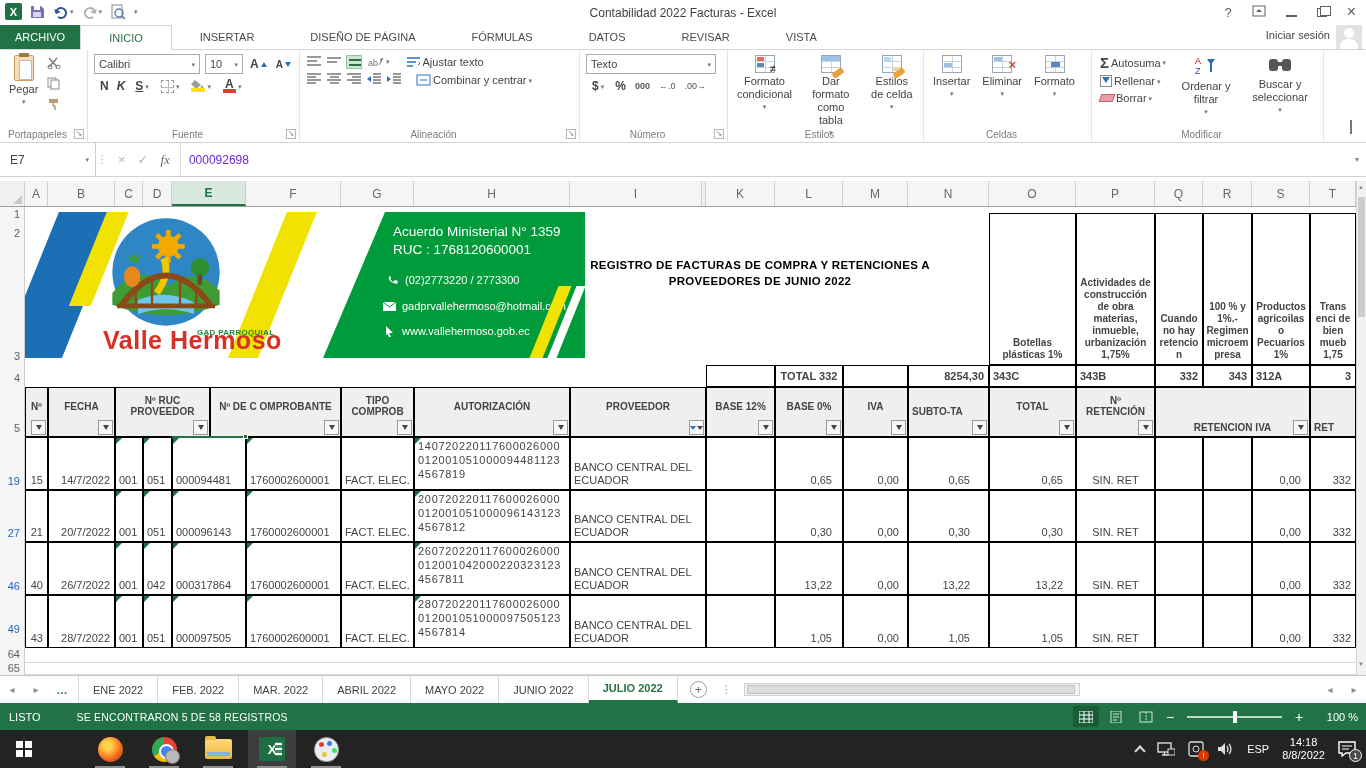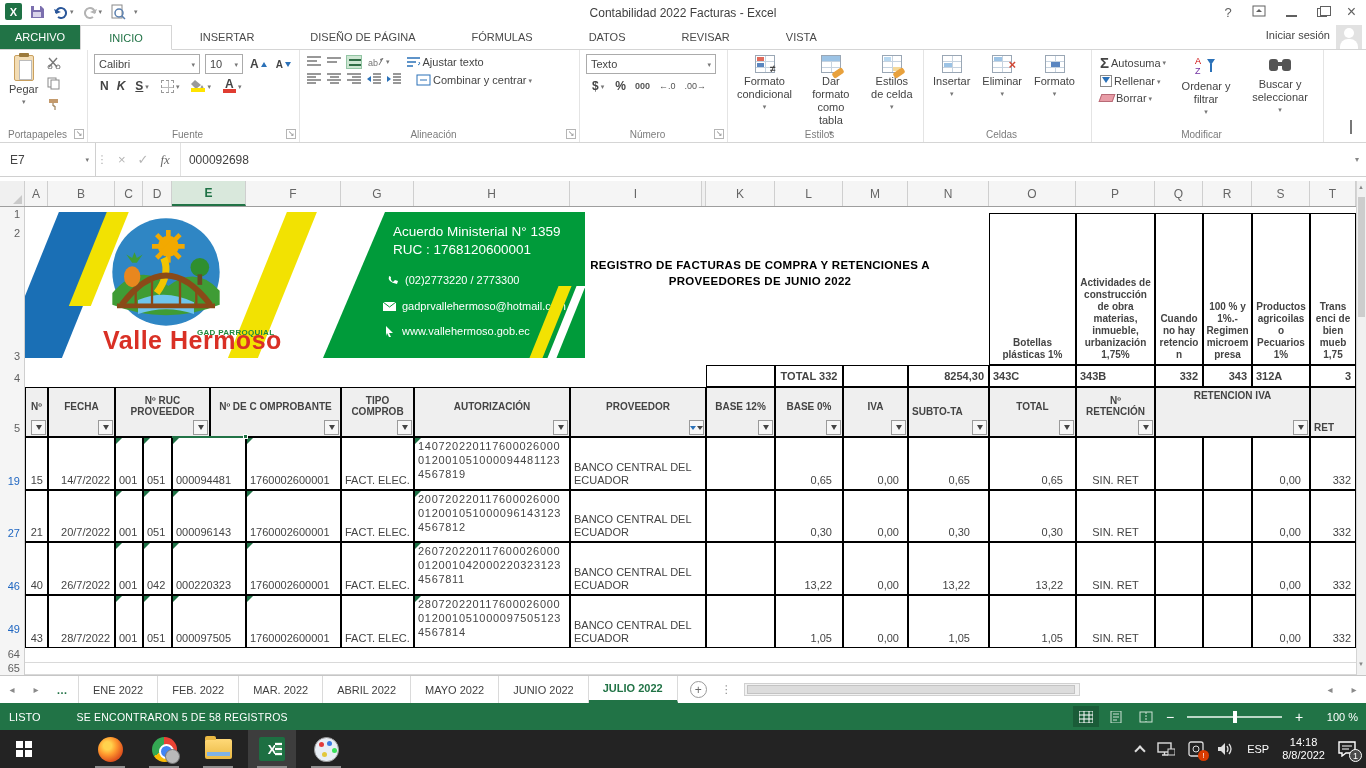--- a/index.html
+++ b/index.html
@@ -56,21 +56,21 @@
 .sig{font-size:15px;font-weight:bold;color:#444;line-height:15px}
 .fillarr{width:0;height:0;border:5px solid transparent;border-top:7px solid #2b71b8;margin-top:4px}
 .eraser{width:14px;height:8px;background:#e89ca6;border:1px solid #b86a76;transform:skewX(-20deg)}
 .chev{width:9px;height:9px;border-left:2px solid #777;border-top:2px solid #777;transform:rotate(45deg)}
 
 #fbar{position:absolute;top:143px;left:0;right:0;height:34px;background:#fff;border-bottom:1px solid #d0d0d0;display:flex;align-items:stretch}
 .namebox{width:96px;border-right:1px solid #d0d0d0;display:flex;align-items:center;justify-content:space-between;padding:0 6px 0 10px;font-size:12px}
 .fdots{width:12px;color:#b0b0b0;display:flex;align-items:center;justify-content:center;font-size:11px}
 .fbtns{display:flex;align-items:center;gap:12px;padding:0 10px;border-right:1px solid #e2e2e2;color:#b5b5b5;font-size:13px}
 .fxit{font-family:"Liberation Serif",serif;font-style:italic;color:#6a6a6a;font-size:13px}
-#finput{flex:1;border:0;outline:0;font:12px "Liberation Sans",sans-serif;color:#404040;padding:0 8px}
+#finput{flex:1;border:0;outline:0;font:12px "Liberation Sans",sans-serif;color:#6d28d9;padding:0 8px}
 .fexp{width:18px;display:flex;align-items:center;justify-content:center;color:#888;font-size:8px}
 
 #colhead{position:absolute;top:181px;left:0;width:1356px;height:26px;display:flex;background:#f5f5f5;border-bottom:1px solid #9e9e9e}
 .ch{border-right:1px solid #cfcfcf;display:flex;align-items:center;justify-content:center;font-size:12px;color:#666;height:100%}
 .ch.corner{width:25px;position:relative;background:#f0f0f0}
 .ch.corner:after{content:"";position:absolute;right:2px;bottom:2px;border-left:9px solid transparent;border-bottom:9px solid #c9c9c9}
 .ch.selc{background:#d9e8dc;color:#1e7145;font-weight:bold;border-bottom:2px solid #217346}
 .jg{width:4px;background:#f0f0f0;border-right:1px solid #cfcfcf}
 .cA{width:23px}.cB{width:67px}.cC{width:28px}.cD{width:29px}.cE{width:74px}.cF{width:95px}.cG{width:73px}
 .cH{width:156px}.cI{width:136px}.cIh{width:132px}.cK{width:69px}.cL{width:68px}.cM{width:65px}.cN{width:81px}
@@ -703,21 +703,21 @@
           <span class="fbtn">
             <i class="fdd"></i>
           </span>
         </div>
       <div class="hc cP">
           <span>Nº RETENCIÓN</span>
           <span class="fbtn">
             <i class="fdd"></i>
           </span>
         </div>
-      <div class="hc cQRS" style="align-items:flex-start;padding-bottom:3px">
+      <div class="hc cQRS" style="align-items:flex-end;padding-bottom:3px">
           <span>RETENCION IVA</span>
           <span class="fbtn">
             <i class="fdd"></i>
           </span>
         </div>
       <div class="hc cT" style="align-items:flex-end;justify-content:flex-start;padding-bottom:3px">
           <span>RET</span>
         </div>
     </div>
 
@@ -801,21 +801,21 @@
       <div class="dc cC">
           <i class="tri3"></i>
           <span>001</span>
         </div>
       <div class="dc cD">
           <i class="tri3"></i>
           <span>042</span>
         </div>
       <div class="dc cE">
           <i class="tri3"></i>
-          <span>000220323</span>
+          <span>000317864</span>
         </div>
       <div class="dc cF">
           <i class="tri3"></i>
           <span>1760002600001</span>
         </div>
       <div class="dc cG">FACT. ELEC.</div>
       <div class="dc cH aut">
           <i class="tri3"></i>
           <span>2607202201176000260000120010420002203231234567811</span>
         </div>

